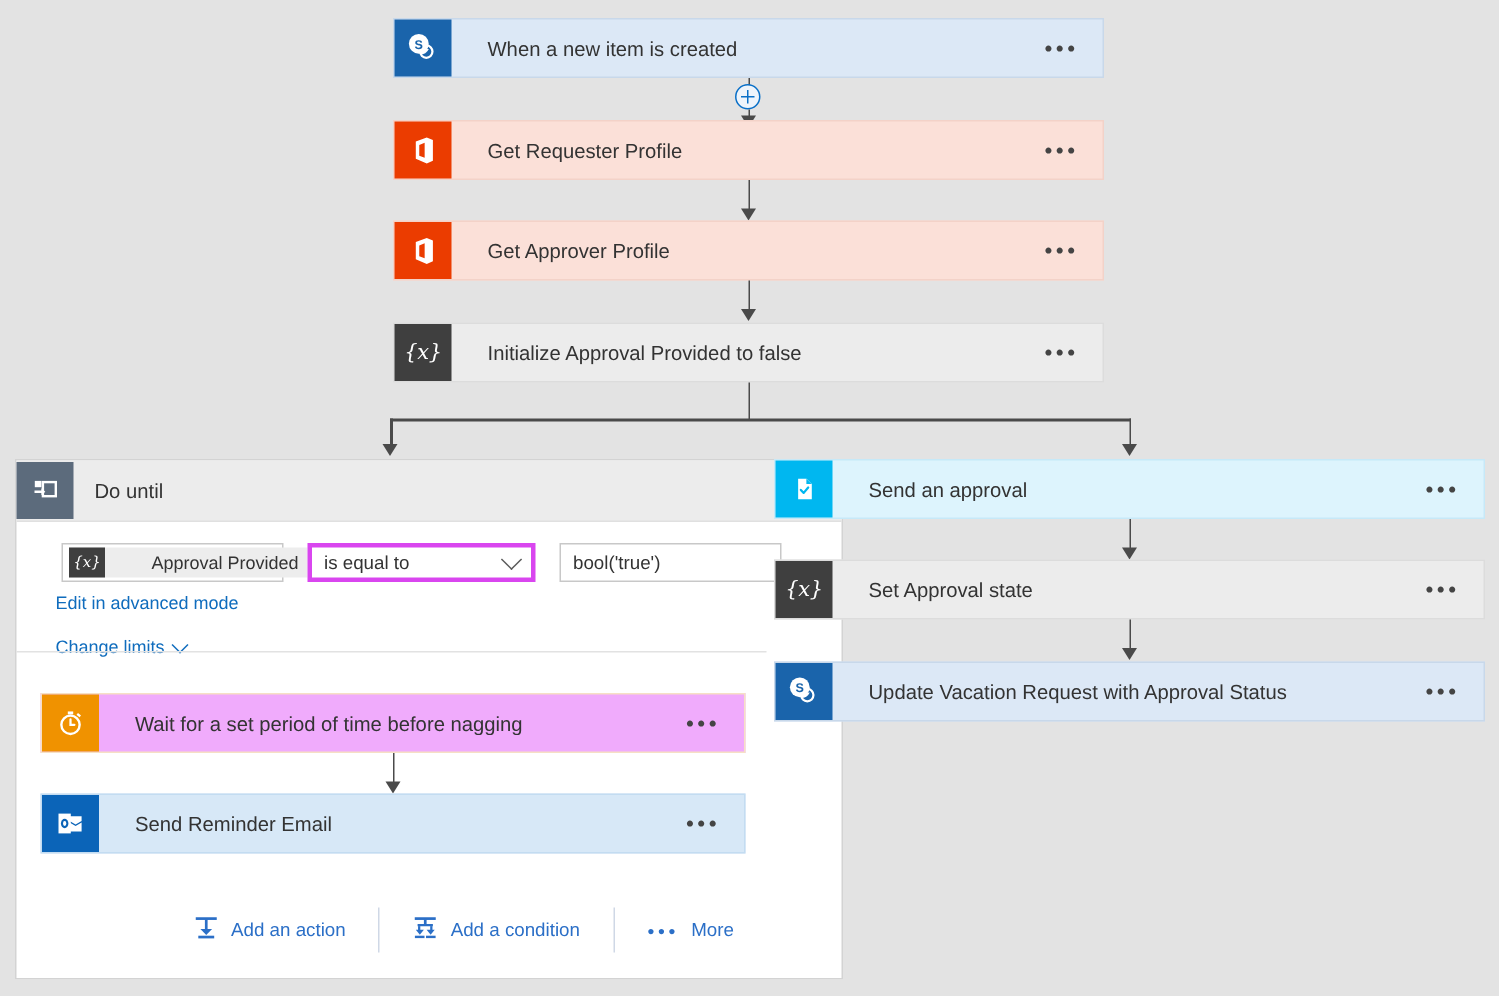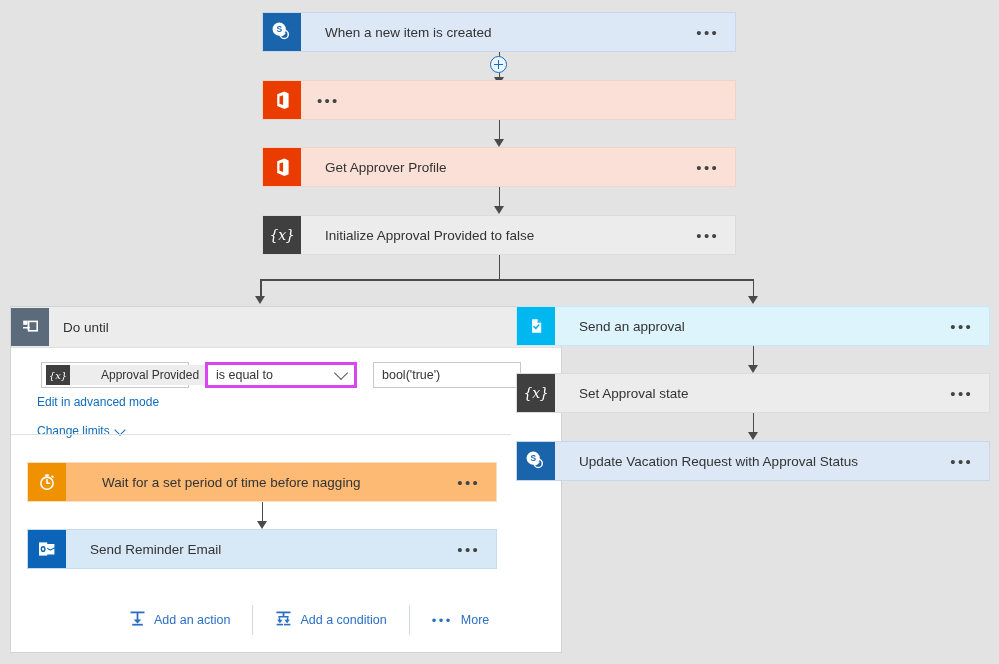--- a/index.html
+++ b/index.html
@@ -21,21 +21,21 @@
   .card .title{flex:1 1 auto;padding-left:24px;font-size:13.5px;color:#333;
                white-space:nowrap;overflow:hidden;text-overflow:ellipsis;}
   .card .ellipsis{flex:0 0 auto;padding:0 16px;letter-spacing:2.3px;
                   font-size:15px;color:#444;line-height:1;cursor:pointer;}
 
   
   .t-sp   {background:#dce8f6;border-color:#c8d8ea;}
   .t-o365 {background:#fbe0d8;border-color:#f3d2c8;}
   .t-var  {background:#ececec;border-color:#dcdcdc;}
   .t-appr {background:#ddf4fd;border-color:#c6e9f8;}
-  .t-delay{background:#fdba74;border-color:#f6e0c5;gap:12px;}
+  .t-delay{background:#f0abfc;border-color:#f6e0c5;}
   .t-mail {background:#d7e8f7;border-color:#c3dcf1;}
 
   
   .ic-sp{background:#1a64ab;}
   .ic-o365{background:#eb3c00;}
   .ic-var{background:#3f3f3f;}
   .ic-appr{background:#00b7f0;}
   .ic-delay{background:#f09200;}
   .ic-mail{background:#0b64b8;}
   .ic-loop{background:#5c6b7c;}
@@ -127,20 +127,21 @@
   <div class="plus-btn" style="left:490px;top:56px;"></div>
   <div class="conn vline" style="left:498.5px;top:73px;height:6px;"></div>
   <div class="arrow" style="left:493.5px;top:77px;"></div>
 
   <div class="card t-o365" style="left:262px;top:80px;width:474px;">
     <div class="icon ic-o365">
       <svg width="22" height="22" viewBox="0 0 22 22">
         <path d="M13.5 2.6 6.2 5.3v11.6l7.3 3.1 4.1-1.8V4.4zM12.1 6.2v9.9l-3.6-1.3V7.6z" fill="#fff"></path>
       </svg>
     </div>
+    <div class="title">Get Requester Profile</div>
     <div class="ellipsis">•••</div>
   </div>
 
   <div class="conn vline" style="left:498.5px;top:120px;height:21px;"></div>
   <div class="arrow" style="left:493.5px;top:139px;"></div>
 
   <div class="card t-o365" style="left:262px;top:147px;width:474px;">
     <div class="icon ic-o365">
       <svg width="22" height="22" viewBox="0 0 22 22">
         <path d="M13.5 2.6 6.2 5.3v11.6l7.3 3.1 4.1-1.8V4.4zM12.1 6.2v9.9l-3.6-1.3V7.6z" fill="#fff"></path>

